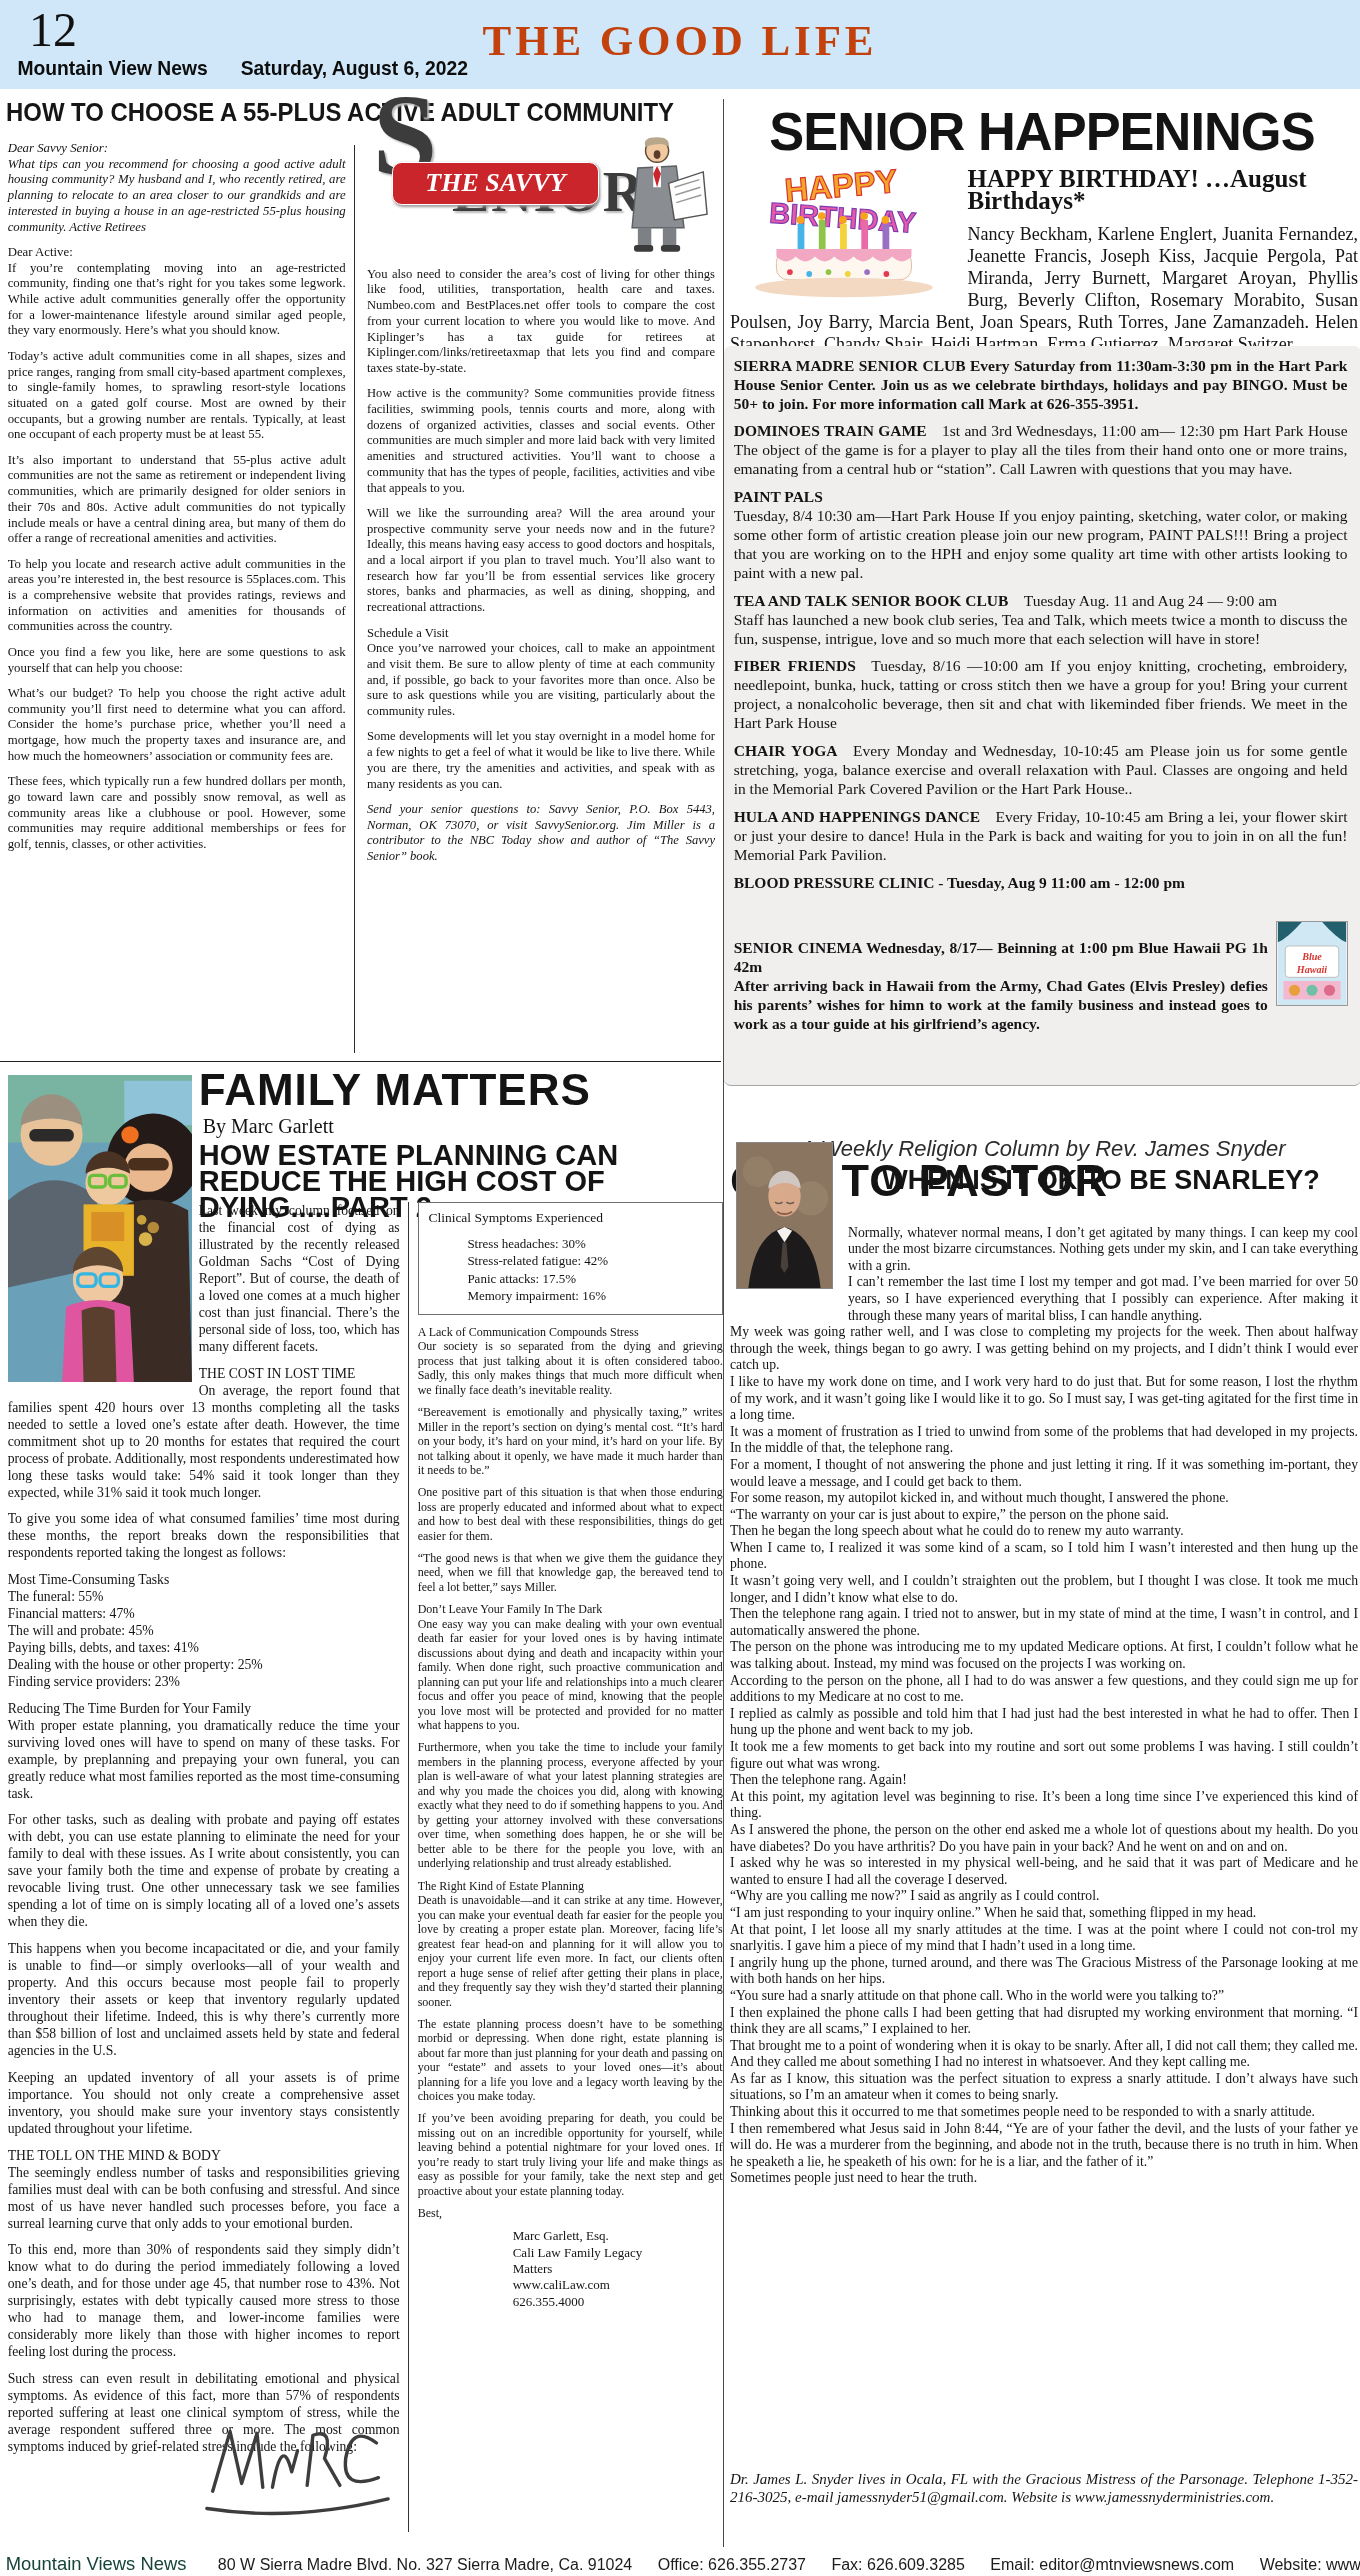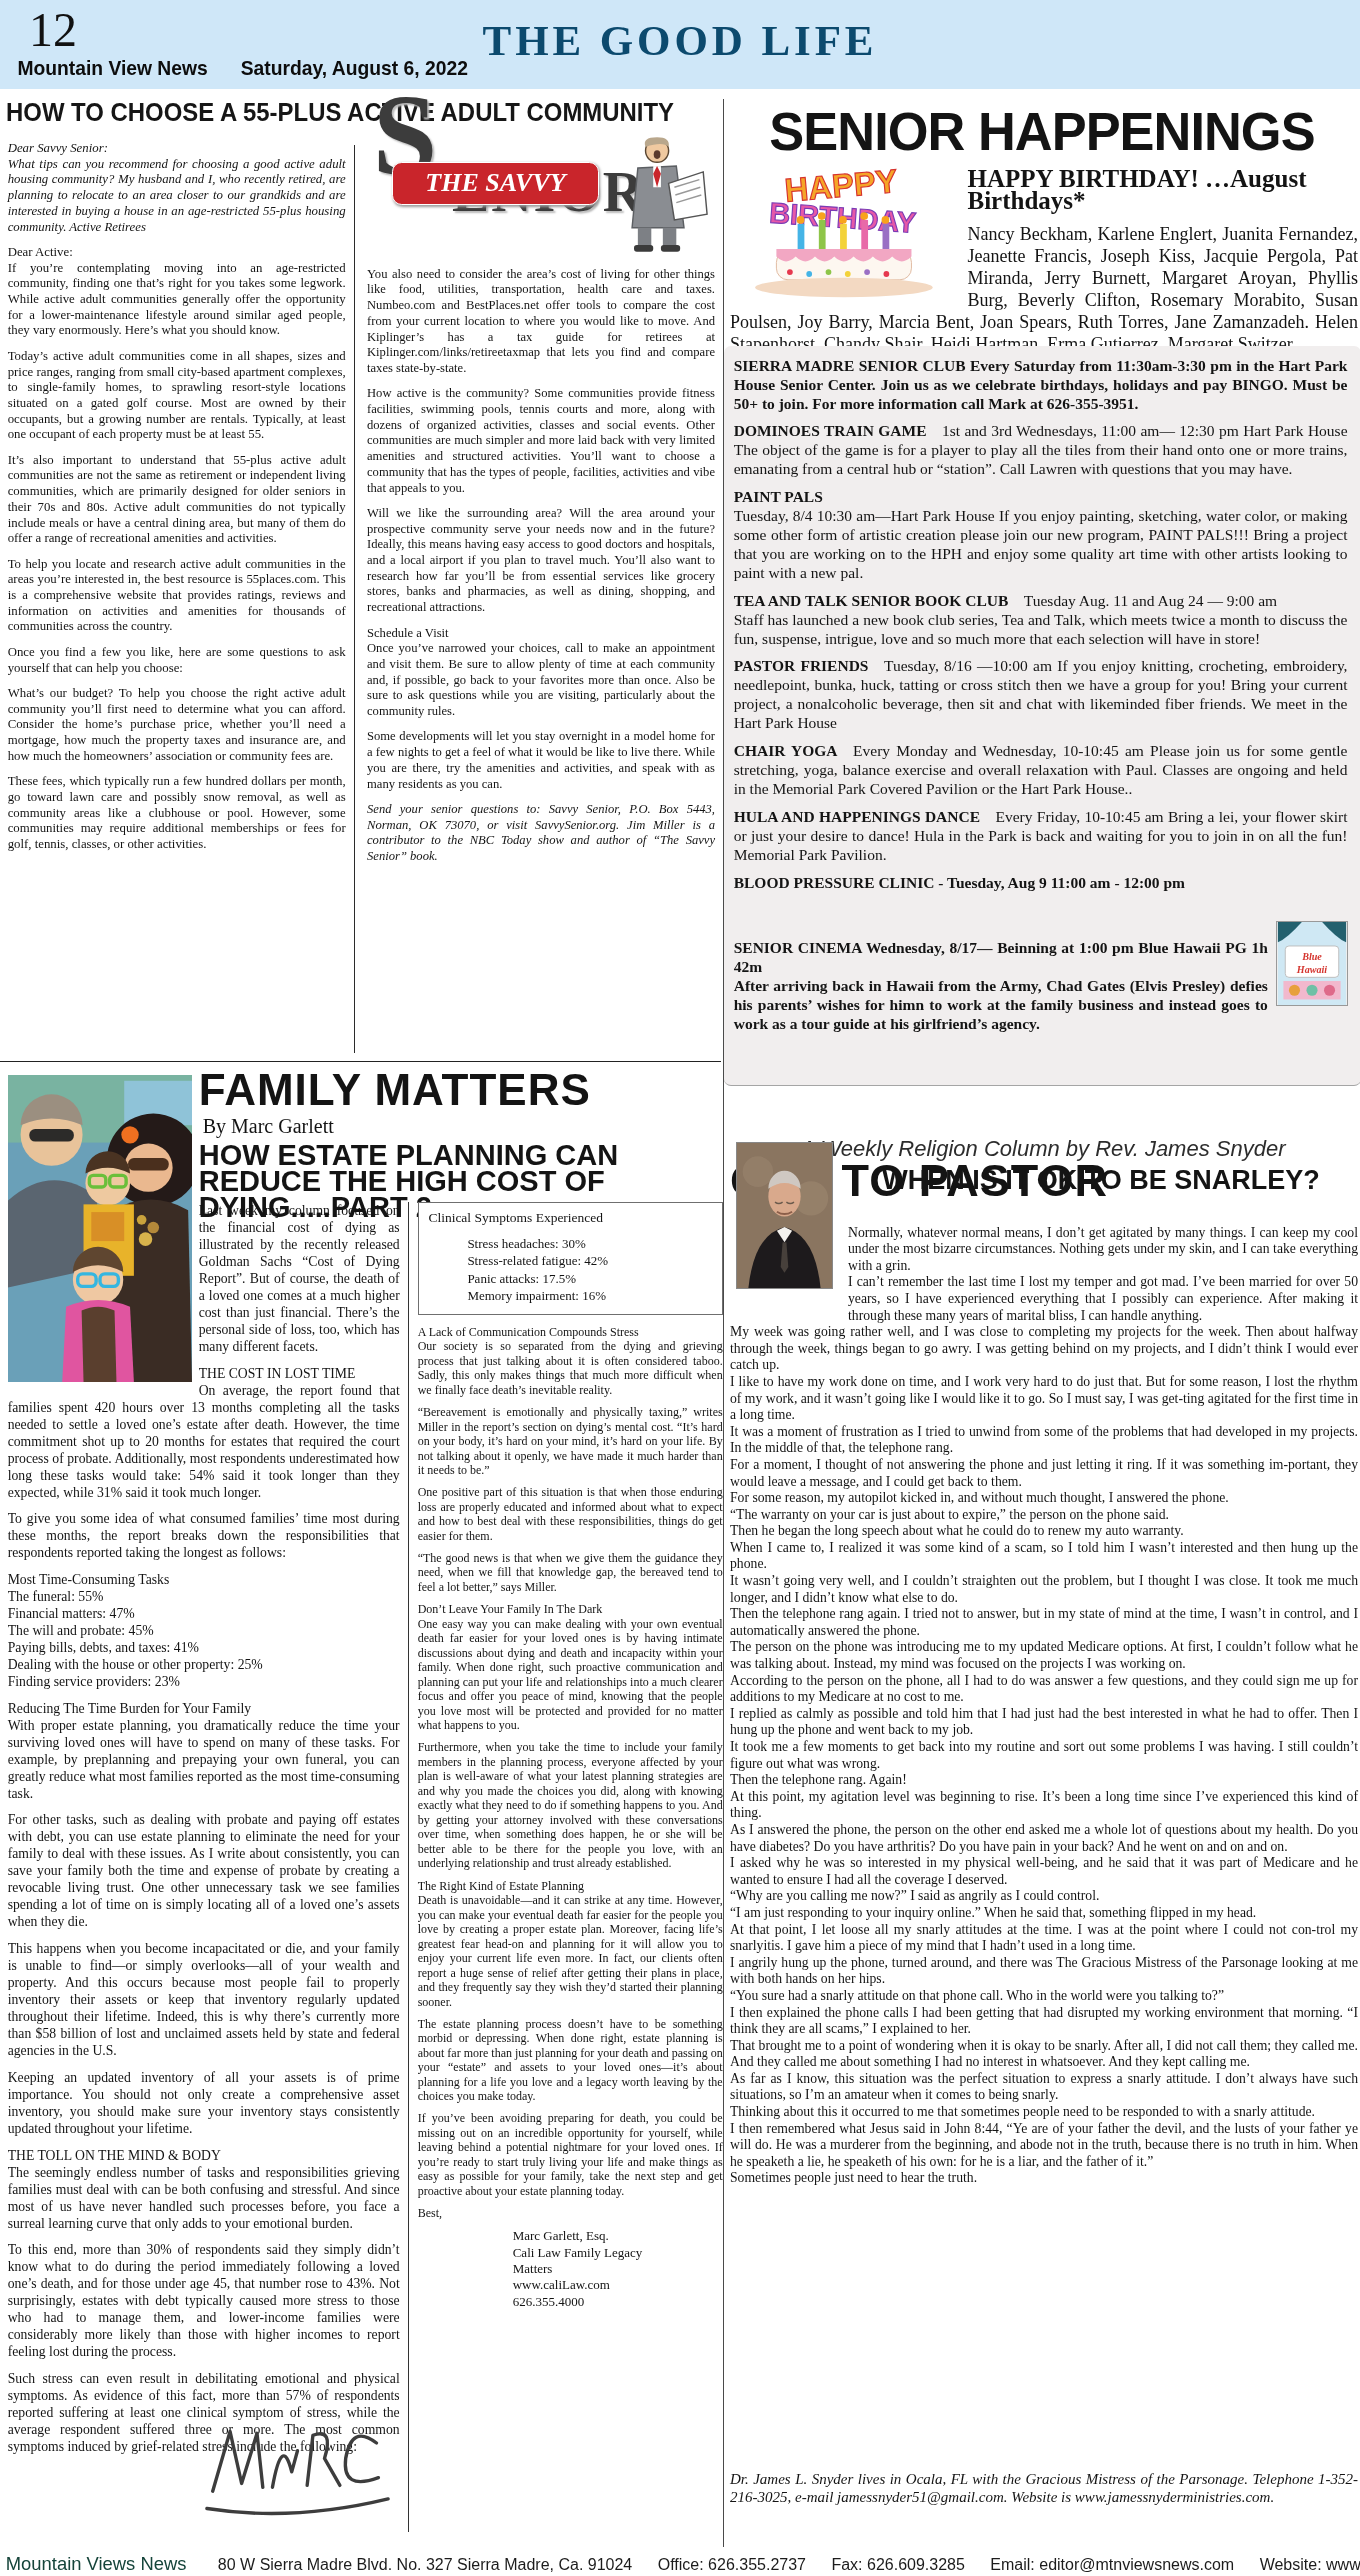--- a/index.html
+++ b/index.html
@@ -7,21 +7,21 @@
         font-family:"Liberation Serif",serif;color:#141414;}
   .page *{box-sizing:border-box;}
   .abs{position:absolute;}
 
   
   .band{left:0;top:0;width:1360px;height:89px;background:#cfe7f8;}
   .pagenum{left:29px;top:1.9px;font-size:48px;font-family:"Liberation Serif",serif;color:#111;}
   .mast{left:17.4px;top:58px;font-family:"Liberation Sans",sans-serif;font-weight:bold;font-size:19.3px;color:#0d0d0d;}
   .mast span{margin-right:33px;}
   .goodlife{left:0;top:15.5px;width:1360px;text-align:center;font-family:"Liberation Serif",serif;
-            font-weight:bold;font-size:43px;letter-spacing:3.9px;color:#0c4a6e;}
+            font-weight:bold;font-size:43px;letter-spacing:3.9px;color:#c2410c;}
 
   
   .vrule{width:0;border-left:1.4px solid #2b2b2b;}
   .pagerule{left:723px;top:99px;height:2448px;width:0;border-left:1px solid #4a4a4a;}
   .hrule{left:0;top:1061px;width:721px;height:0;border-top:1.9px solid #222;}
 
   
   .sav-head{left:5.8px;top:97px;width:717px;font-family:"Liberation Sans",sans-serif;font-weight:bold;
             font-size:26px;white-space:nowrap;transform:scaleX(.92);transform-origin:left;color:#161616;}
   .sav1{left:7.7px;top:141px;width:338px;font-size:12.8px;line-height:15.7px;}
@@ -184,21 +184,21 @@
     <div class="bday-h">HAPPY BIRTHDAY!  …August Birthdays*</div>
     <div class="names">Nancy Beckham, Karlene Englert, Juanita Fernandez, Jeanette Francis, Joseph Kiss, Jacquie Pergola, Pat Miranda, Jerry Burnett, Margaret Aroyan, Phyllis Burg, Beverly Clifton, Rosemary Morabito, Susan Poulsen, Joy Barry, Marcia Bent, Joan Spears, Ruth Torres, Jane Zamanzadeh. Helen Stapenhorst, Chandy Shair, Heidi Hartman, Erma Gutierrez, Margaret Switzer</div>
     <div class="note">* To add your name to this distinguished list, please call the paper at 626.355.2737.  YEAR of birth not required</div>
   </div>
 
   <div class="abs panel">
     <p class="event bold">SIERRA MADRE SENIOR CLUB    Every Saturday from 11:30am-3:30 pm in the Hart Park House Senior Center.  Join us as we celebrate birthdays, holidays and pay BINGO. Must be 50+ to join.  For more information call Mark at 626-355-3951.</p>
     <p class="event"><b class="lead">DOMINOES TRAIN GAME</b><span>1st and 3rd Wednesdays,   11:00 am— 12:30 pm Hart Park House The object of the game is for a player to play all the tiles from their hand onto one or more trains, emanating from a central hub or “station”. Call Lawren with questions that you may have.</span></p>
     <p class="event"><b class="lead">PAINT PALS</b><br><span>Tuesday, 8/4 10:30 am—Hart Park House  If you enjoy painting, sketching, water color, or making some other form of artistic creation please join our new program, PAINT PALS!!! Bring a project that you are working on to the HPH and enjoy some quality art time with other artists looking to paint with a new pal.</span></p>
     <p class="event"><b class="lead">TEA AND TALK SENIOR BOOK CLUB</b><span>Tuesday Aug. 11 and Aug 24 — 9:00 am</span><br><span>Staff has launched a new book club series, Tea and Talk, which meets twice a month to discuss the fun, suspense, intrigue, love and so much more that each selection will have in store!</span></p>
-    <p class="event"><b class="lead">PASTOR FRIENDS</b><span>Tuesday, 8/16 —10:00 am If you enjoy knitting, crocheting, embroidery, needlepoint, bunka, huck, tatting or cross stitch then we have a group for you! Bring your current project, a nonalcoholic beverage, then sit and chat with likeminded fiber friends. We meet in the Hart Park House</span></p>
+    <p class="event"><b class="lead">FIBER FRIENDS</b><span>Tuesday, 8/16 —10:00 am If you enjoy knitting, crocheting, embroidery, needlepoint, bunka, huck, tatting or cross stitch then we have a group for you! Bring your current project, a nonalcoholic beverage, then sit and chat with likeminded fiber friends. We meet in the Hart Park House</span></p>
     <p class="event"><b class="lead">CHAIR YOGA</b><span>Every Monday and Wednesday, 10-10:45 am Please join us for some gentle stretching, yoga, balance exercise and overall relaxation with Paul. Classes are ongoing and held in the Memorial Park Covered Pavilion or the Hart Park House..</span></p>
     <p class="event"><b class="lead">HULA AND HAPPENINGS DANCE</b><span>Every Friday, 10-10:45 am Bring a lei, your flower skirt or just your desire to dance! Hula in the Park is back and waiting for you to join in on all the fun! Memorial Park Pavilion.</span></p>
     <p class="event"><b>BLOOD PRESSURE CLINIC - Tuesday, Aug 9   11:00 am - 12:00 pm</b><br></p>
     <p class="event bold">
       <svg class="poster" viewBox="0 0 74 90" style="font-size:16px">
         <rect width="74" height="90" fill="#cfe8f4"></rect>
         <path d="M0,0 L26,0 Q10,18 0,22 Z" fill="#23606e"></path>
         <path d="M74,0 L48,0 Q64,18 74,22 Z" fill="#23606e"></path>
         <rect x="8" y="26" width="58" height="34" rx="4" fill="#ffffff" stroke="#bbb"></rect>
         <text x="37" y="41" text-anchor="middle" font-size="11" font-style="italic" font-family="Liberation Serif,serif" fill="#d5352f">Blue</text>

